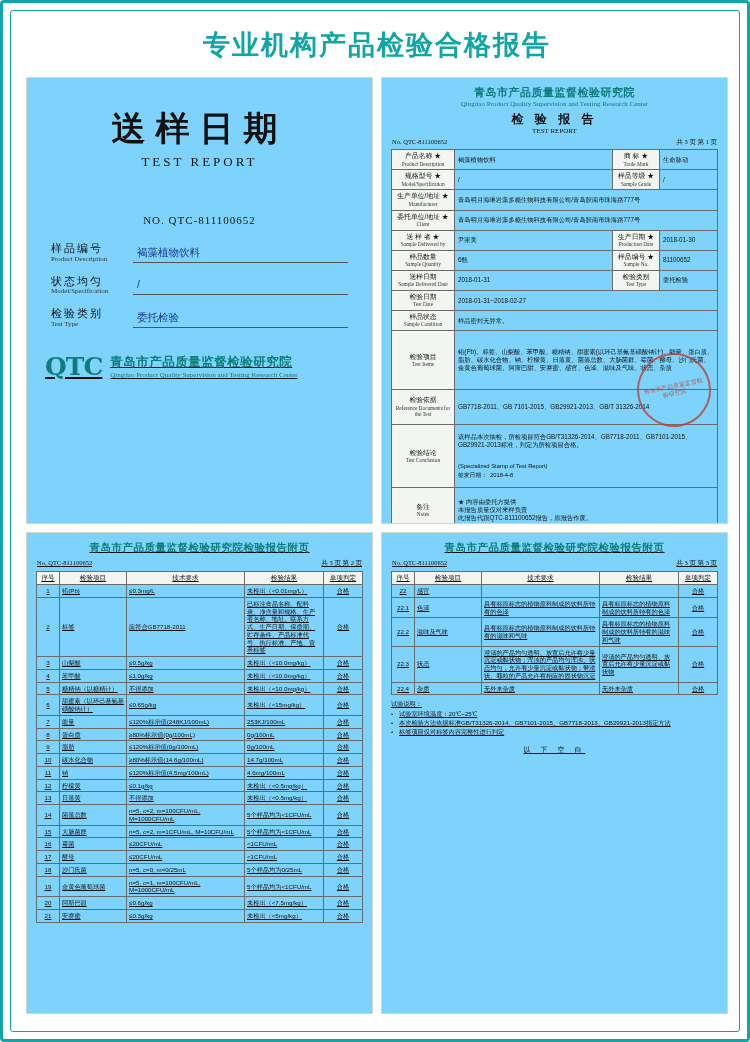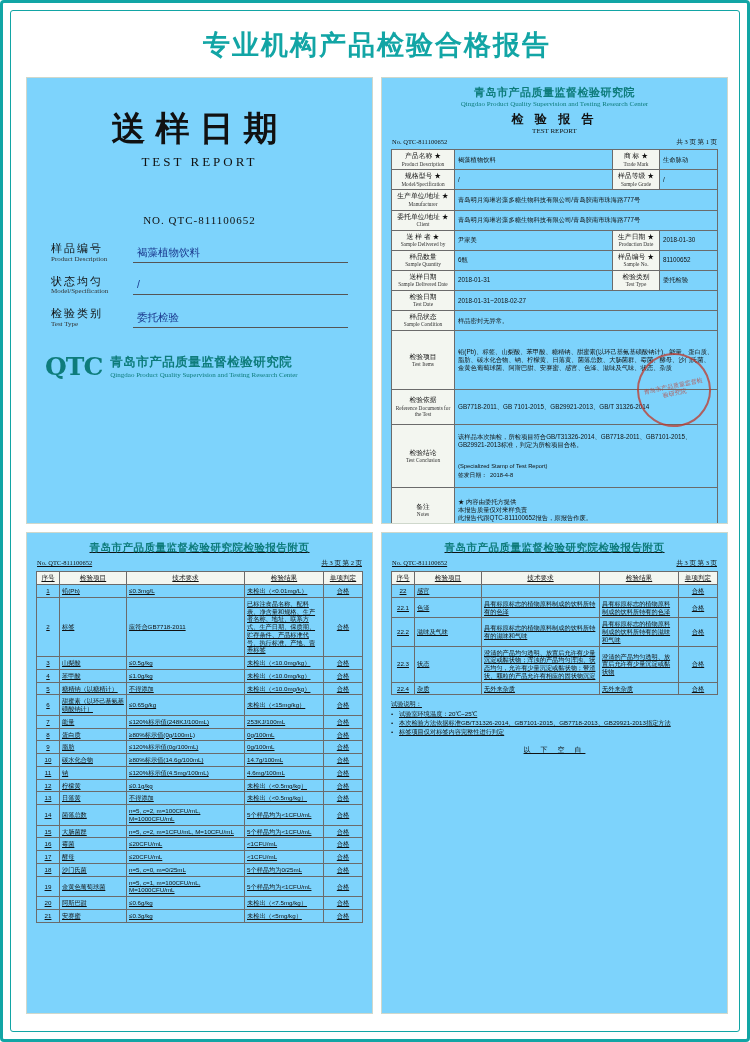--- a/index.html
+++ b/index.html
@@ -76,21 +76,21 @@
   .fld{display:flex;align-items:flex-end;margin-bottom:12px;font-size:10px;}
   .fld .lbl{width:82px;flex:none;line-height:1.15;}
   .fld .lbl .cn{font-size:11px;letter-spacing:2px;}
   .fld .lbl .en{font-size:7px;color:#333;font-family:"Liberation Serif",serif;}
   .fld .val{
     flex:1;border-bottom:1px solid #555;padding:0 4px 1px 4px;
     font-size:10.5px;min-height:15px;color:#1b3a8f;
   }
   .c1 .footer{
     display:flex;align-items:center;gap:8px;
-    margin-top:18px;padding-top:6px;
+    margin-top:18px;padding-top:6px;text-decoration:underline;
   }
   .qtc-logo{
     font-family:"DejaVu Serif", serif;
     font-size:25px;font-weight:bold;color:#0e7c7b;letter-spacing:-1px;
   }
   .qtc-txt .cn{font-size:12.5px;color:#0e7c7b;font-weight:bold;letter-spacing:0.5px;}
   .qtc-txt .en{font-size:7px;color:#0e7c7b;font-family:"Liberation Serif",serif;}
 
   
   .c2{padding:8px 9px;}

